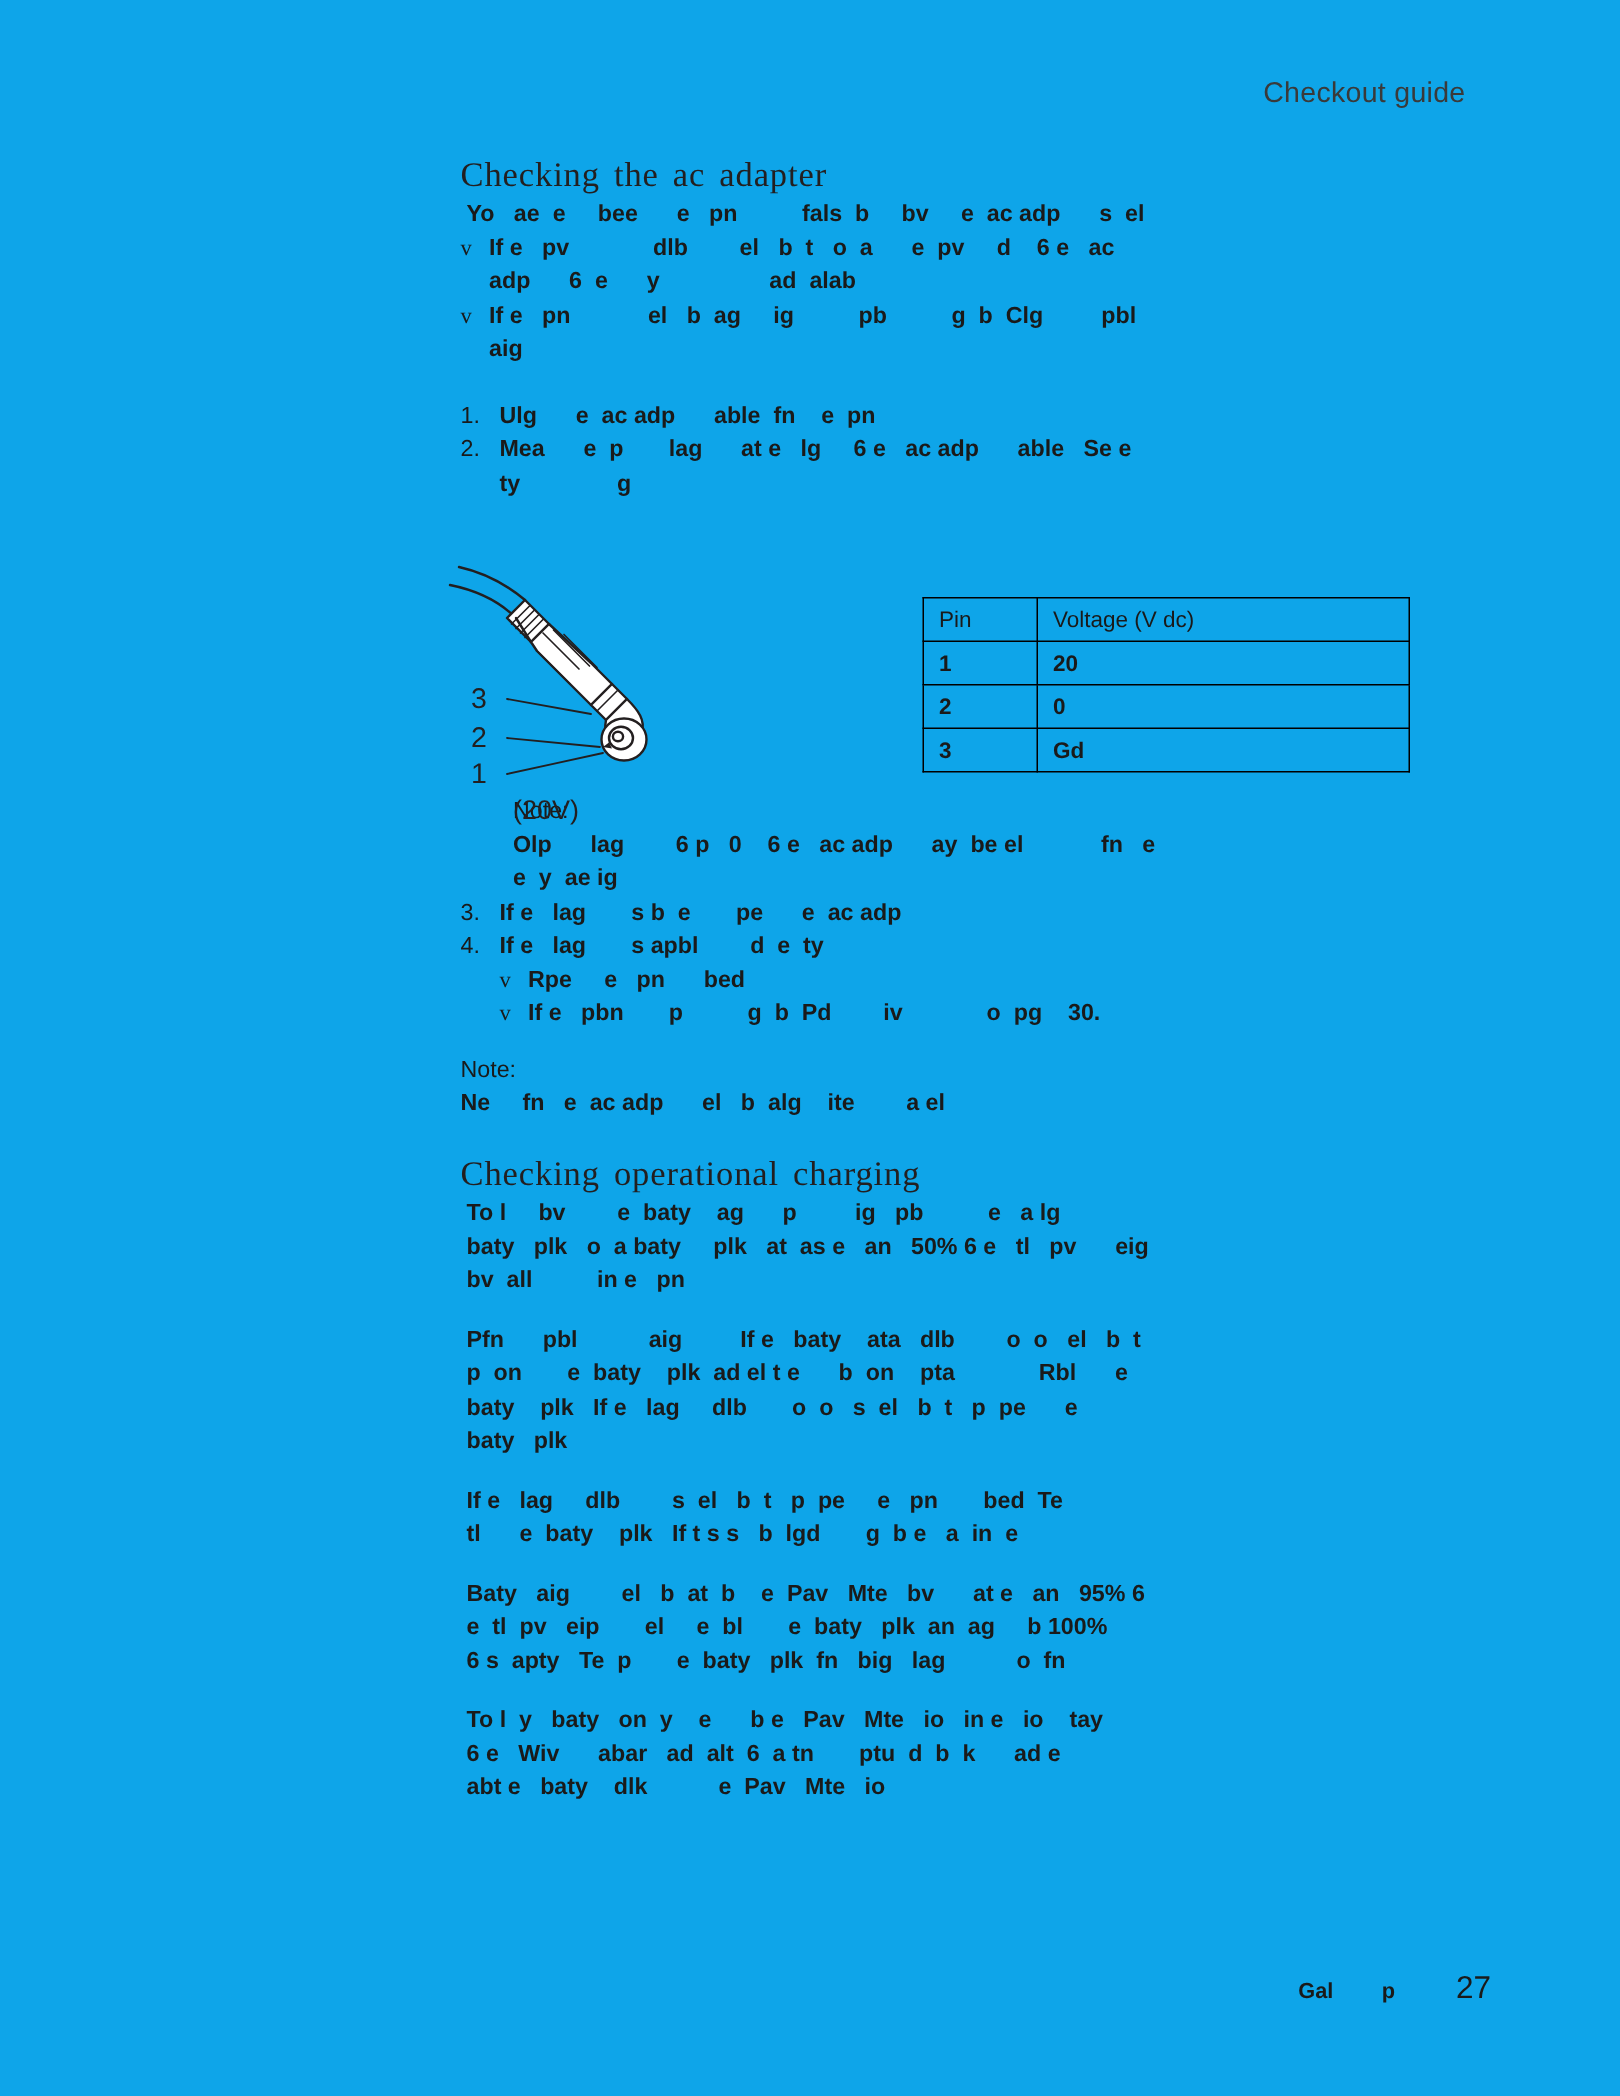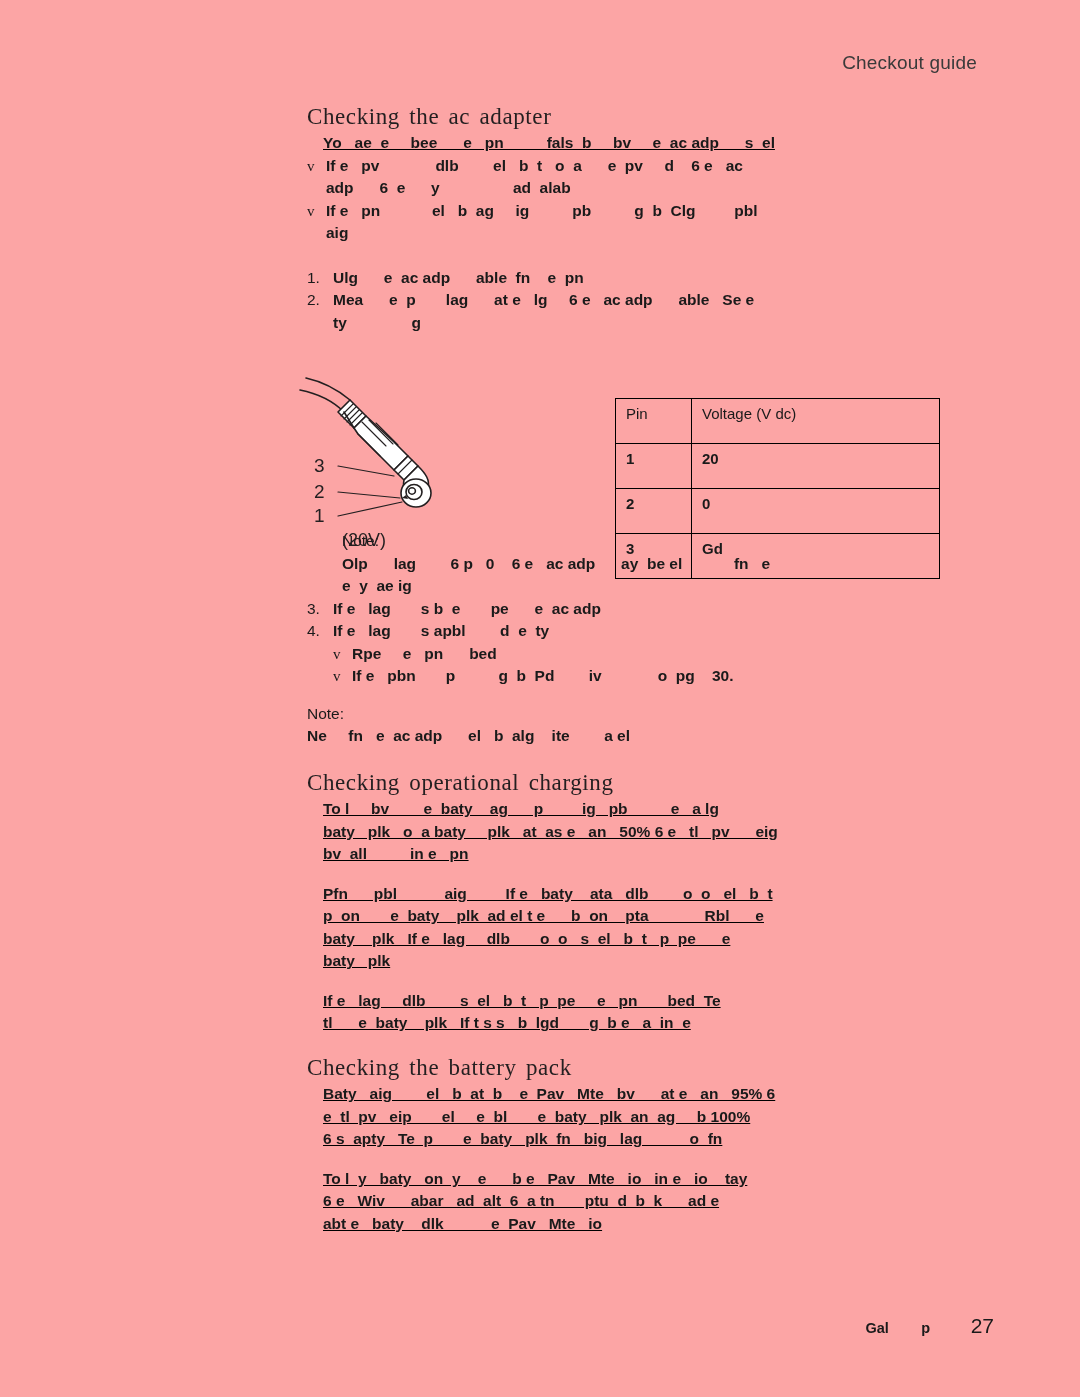--- a/index.html
+++ b/index.html
@@ -9,21 +9,21 @@
     background: #ffffff;
   }
   body {
     font-family: "Liberation Sans", sans-serif;
     color: #000000;
   }
   #page {
     position: relative;
     width: 1080px;
     height: 1397px;
-    background: #fca5a5;
+    background: #0ea5e9;
     overflow: hidden;
   }
 
   
   .running-header {
     position: absolute;
     top: 52px;
     right: 103px;
     font-size: 19px;
     color: #3a3a3a;
@@ -57,21 +57,21 @@
   .body-line {
     font-family: "Liberation Sans", sans-serif;
     font-size: 15.5px;
     font-weight: bold;
     color: #1a1a1a;
     line-height: 22.5px;
     white-space: pre;
     letter-spacing: 0;
   }
 
-  .para { margin: 0 0 0 16px; text-decoration: underline; }
+  .para { margin: 0 0 0 4px; }
   .para + .para { margin-top: 17px; }
 
   
   .bullet-row { display: flex; align-items: flex-start; }
   .bullet-mark {
     font-family: "Liberation Serif", serif;
     font-weight: 400;
     font-size: 15px;
     width: 19px;
     flex: 0 0 19px;
@@ -119,21 +119,21 @@
     left: 615px;
     top: 398px;
     width: 325px;
     border-collapse: collapse;
     font-family: "Liberation Sans", sans-serif;
     font-size: 15px;
     color: #1a1a1a;
   }
   .pin-table td, .pin-table th {
     border: 1.4px solid #000000;
-    padding: 6px 10px 21px 10px;
+    padding: 6px 10px 5px 10px;
     text-align: left;
     font-weight: 400;
     height: 16px;
   }
   .pin-table .col-pin { width: 55px; }
   .pin-table tbody td { font-weight: bold; }
   .pin-table tbody td.col-pin { font-weight: bold; }
 
   
   .footer {
@@ -278,21 +278,20 @@
       <div class="body-line">p  on       e  baty    plk  ad el t e      b  on    pta             Rbl      e</div>
       <div class="body-line">baty    plk   If e   lag     dlb       o  o   s  el   b  t   p  pe      e</div>
       <div class="body-line">baty   plk</div>
     </div>
 
     <div class="para">
       <div class="body-line">If e   lag     dlb        s  el   b  t   p  pe     e   pn       bed  Te</div>
       <div class="body-line">tl      e  baty    plk   If t s s   b  lgd       g  b e   a  in  e</div>
     </div>
 
-    <h2 class="section-heading heading-3">Checking  the  battery  pack</h2>
 
     <div class="para">
       <div class="body-line">Baty   aig        el   b  at  b    e  Pav   Mte   bv      at e   an   95% 6</div>
       <div class="body-line">e  tl  pv   eip       el     e  bl       e  baty   plk  an  ag     b 100%</div>
       <div class="body-line">6 s  apty   Te  p       e  baty   plk  fn   big   lag           o  fn</div>
     </div>
 
     <div class="para">
       <div class="body-line">To l  y   baty   on  y    e      b e   Pav   Mte   io   in e   io    tay</div>
       <div class="body-line">6 e   Wiv      abar   ad  alt  6  a tn       ptu  d  b  k      ad e</div>

